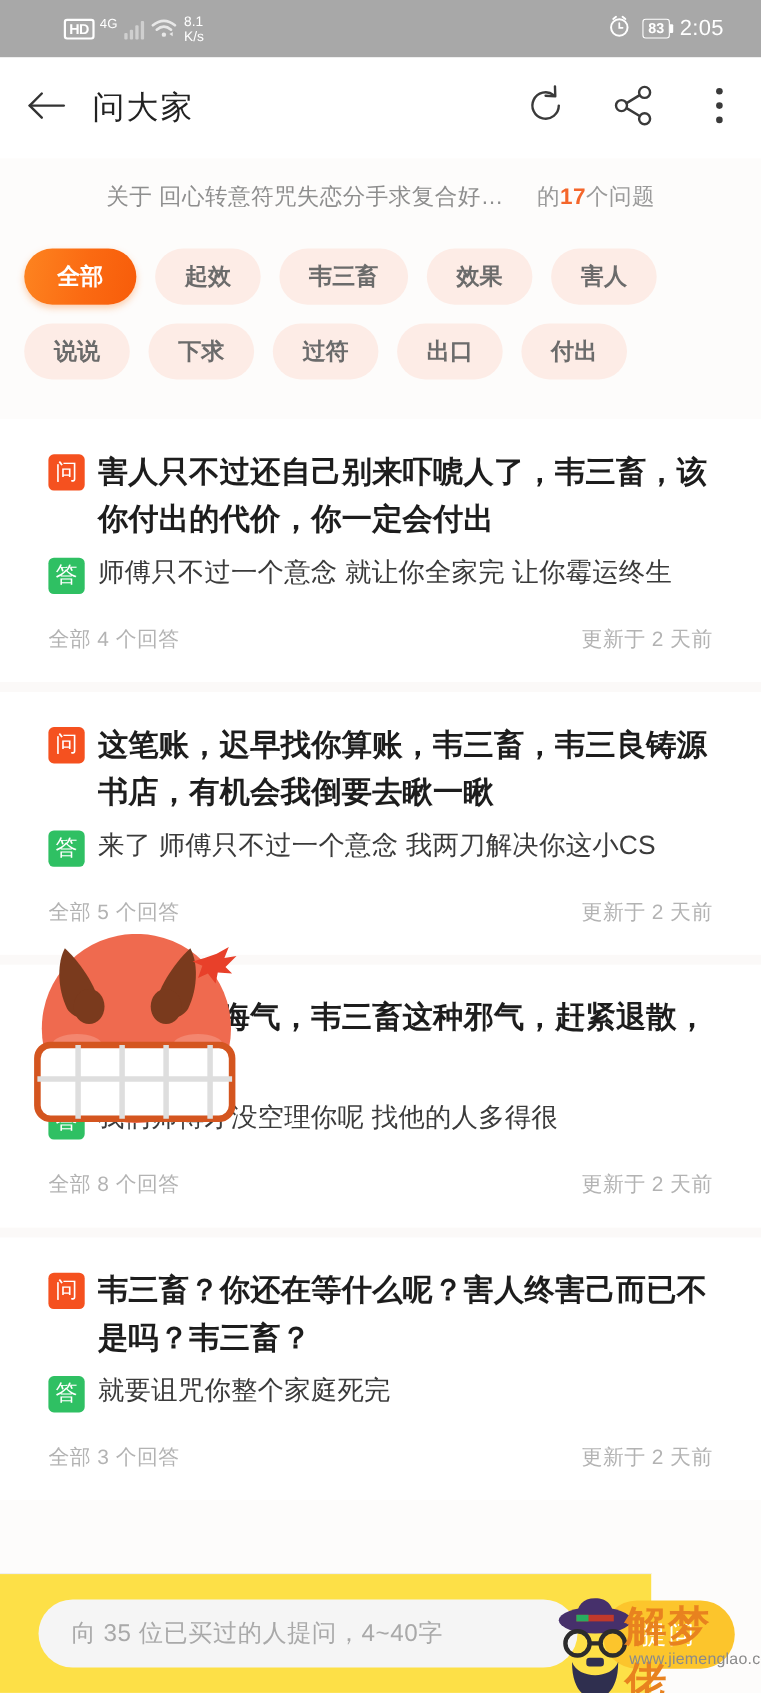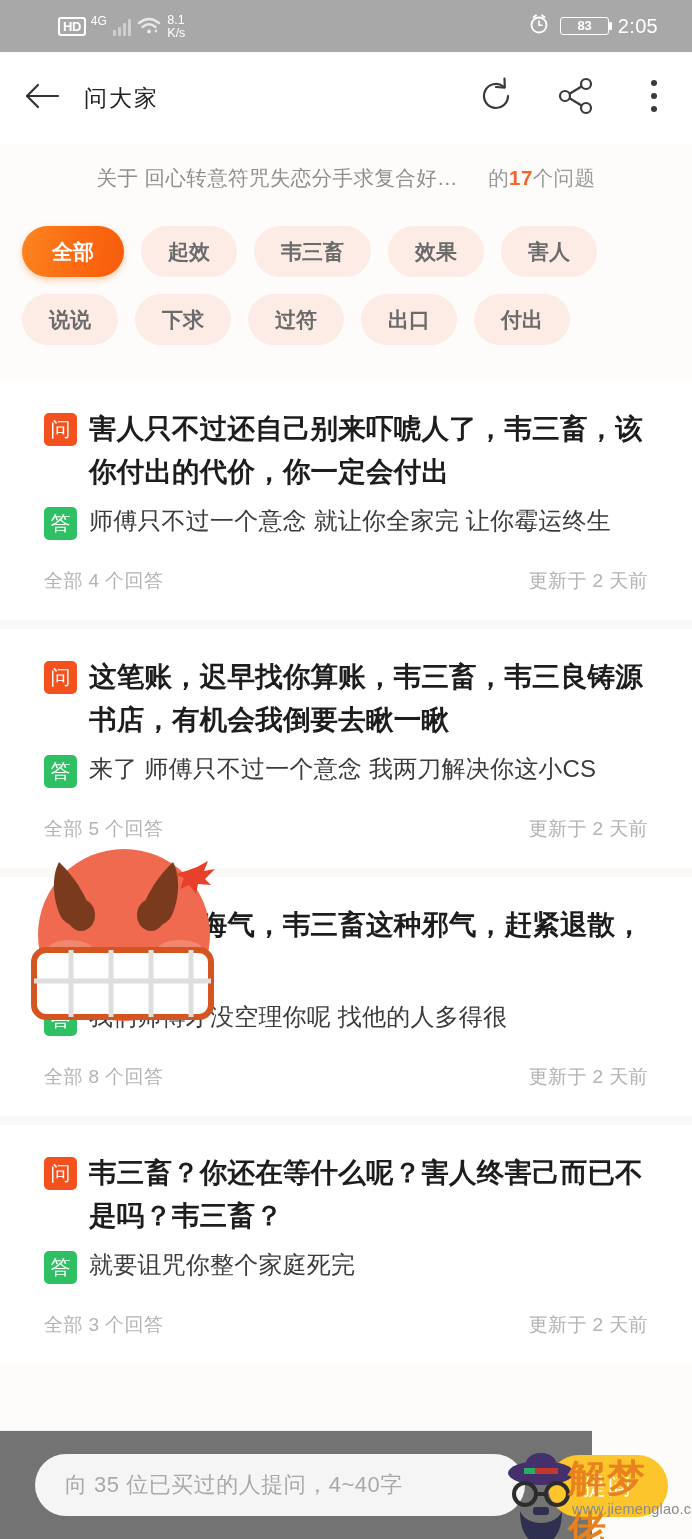--- a/index.html
+++ b/index.html
@@ -23,33 +23,33 @@
   }
   .sb-4g{ font-size:12px; line-height:12px; margin-bottom:10px; margin-left:-1px;}
   .sb-bars{ display:flex; align-items:flex-end; gap:1.5px; height:20px; }
   .sb-bars i{ display:block; width:3.5px; background:#cfcfcf; border-radius:1px; }
   .sb-bars i:nth-child(1){height:6px;} .sb-bars i:nth-child(2){height:9px;}
   .sb-bars i:nth-child(3){height:13px;} .sb-bars i:nth-child(4){height:17px;}
   .sb-wifi{ position:relative; width:24px; height:20px; }
   .sb-speed{ font-size:12.5px; line-height:13px; text-align:left; margin-bottom:-1px;}
   .sb-right{ margin-left:auto; margin-right:34px; display:flex; align-items:center; gap:9px;}
   .sb-batt{
-    border:1.8px solid #ffffff; border-radius:3px; padding:0 16px;
+    border:1.8px solid #ffffff; border-radius:3px; padding:0 4px;
     font-size:13px; font-weight:bold; line-height:16px; position:relative;
   }
   .sb-batt::after{
     content:""; position:absolute; right:-4px; top:4px; width:2.5px; height:8px;
     background:#ffffff; border-radius:0 1px 1px 0;
   }
   .sb-time{ font-size:20px; letter-spacing:0.3px; }
 
   
   .header{ height:92px; display:flex; align-items:center; background:#ffffff; }
   .hdr-back{ width:84px; display:flex; justify-content:center; align-items:center; }
-  .hdr-title{ font-size:23px; color:#222; letter-spacing:2px; }
+  .hdr-title{ font-size:29px; color:#222; letter-spacing:2px; }
   .hdr-actions{ margin-left:auto; display:flex; align-items:center; }
   .hdr-btn{ width:80px; display:flex; justify-content:center; align-items:center; }
   .hdr-btn.last{ width:76px; }
 
   
   .subtitle{
     text-align:center; font-size:20.5px; color:#9a9a9a;
     padding-top:20px; letter-spacing:0.4px; white-space:nowrap;
   }
   .subtitle .q-name{ color:#8e8e8e; }
@@ -88,21 +88,21 @@
     display:flex; justify-content:space-between; align-items:center;
     font-size:19px; color:#b3b3b3; padding:28px 0 26px 0; letter-spacing:0.4px;
   }
 
   
   .emoji{ position:absolute; left:23px; top:849px; width:207px; height:178px; z-index:30; }
 
   
   .bottombar{
     position:absolute; left:0; bottom:0; width:592px; height:109px;
-    background:#737373; border-top:1px solid #efefef;
+    background:#fde047; border-top:1px solid #efefef;
     display:flex; align-items:center;
   }
   .ask-input{
     margin-left:35px; width:490px; height:62px; background:#f5f5f5; border-radius:31px;
     display:flex; align-items:center; padding-left:30px;
     font-size:22px; color:#a9a9a9; letter-spacing:0.5px;
   }
   .ask-btn{
     position:absolute; left:548px; top:24px; width:120px; height:62px;
     background:#fcc52c; border-radius:31px; color:#ffffff;

